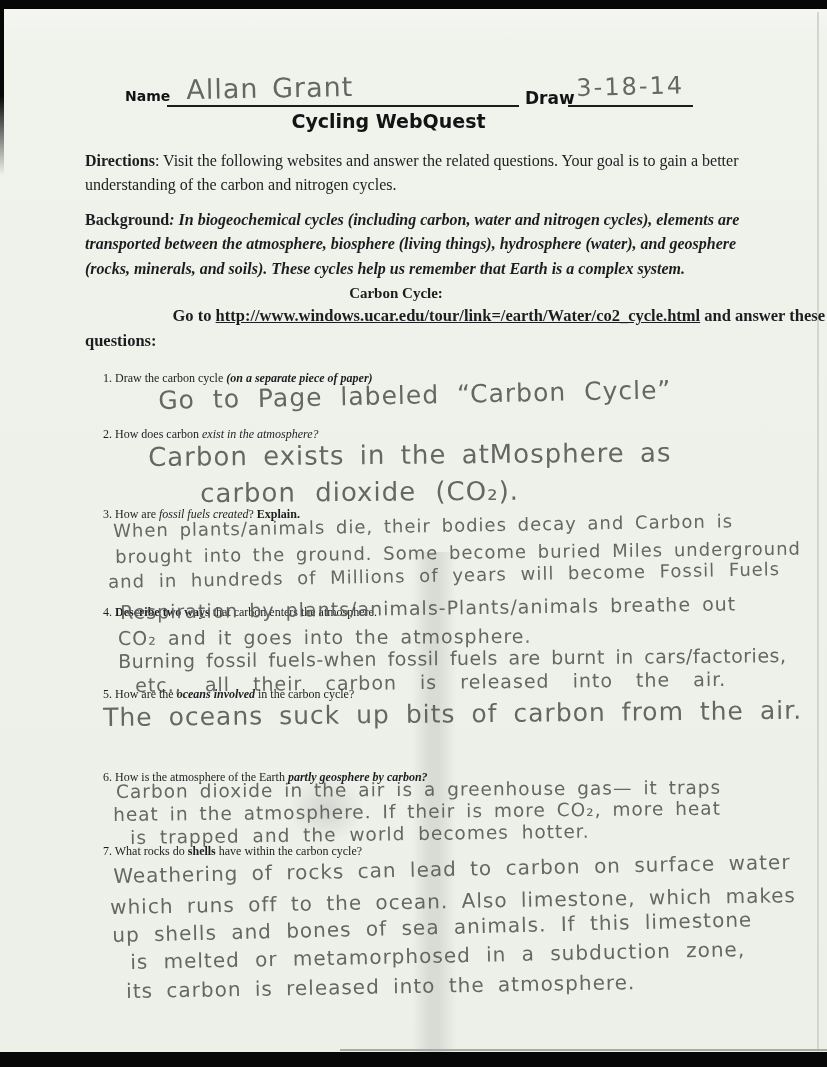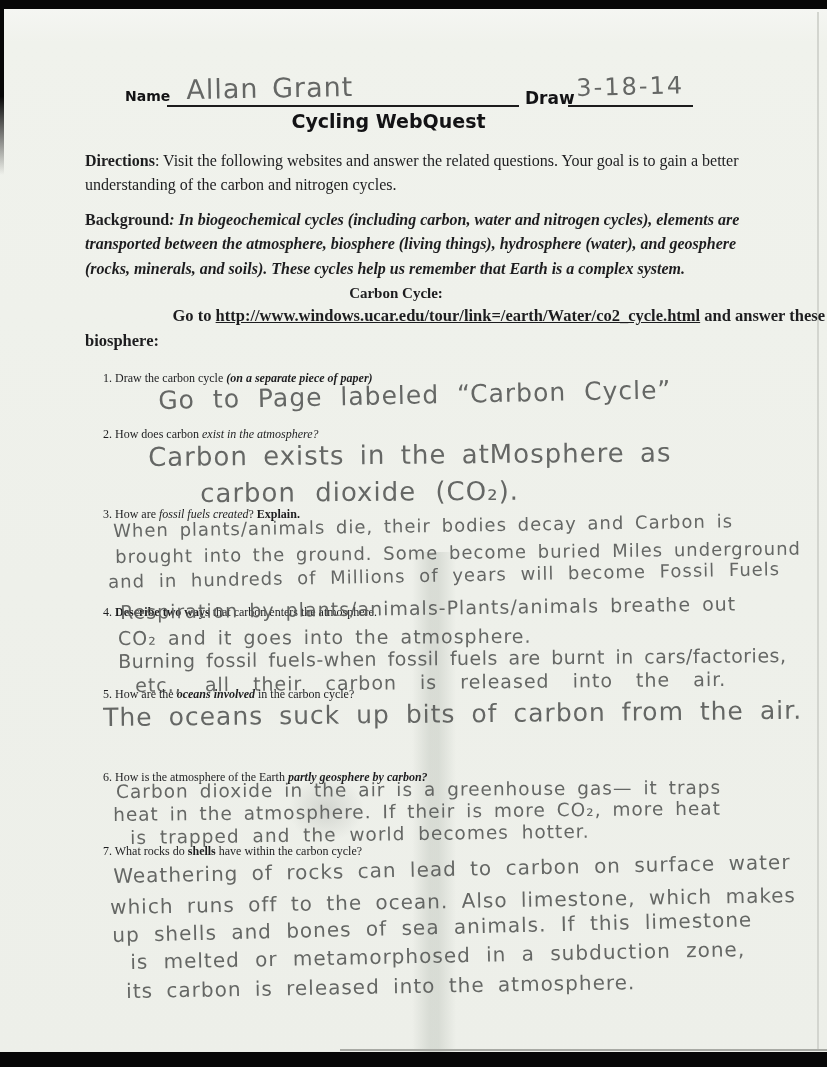--- a/index.html
+++ b/index.html
@@ -59,21 +59,21 @@
   <div class="uline" style="left:568px;top:85px;width:125px;height:20px;"></div>
 
   <div class="abs comic center" style="left:0;top:110px;width:777px;font-size:19px;">Cycling WebQuest</div>
 
   <div class="para" style="left:85px;top:149px;width:668px;font-size:16px;"><span class="bold">Directions</span><span>: Visit the following websites and answer the related questions. Your goal is to gain a better understanding of the carbon and nitrogen cycles.</span></div>
 
   <div class="para" style="left:85px;top:208px;width:692px;font-size:16px;"><span class="bold">Background</span><span class="bolditalic">: In biogeochemical cycles (including carbon, water and nitrogen cycles), elements are transported between the atmosphere, biosphere (living things), hydrosphere (water), and geosphere (rocks, minerals, and soils). These cycles help us remember that Earth is a complex system.</span></div>
 
   <div class="abs bold center" style="left:0;top:285px;width:764px;font-size:15px;margin-left:14px;">Carbon Cycle:</div>
   <div class="abs bold" style="left:85px;top:306px;width:700px;font-size:16.5px;margin-left:40px;"><span>Go to </span><span class="url">http://www.windows.ucar.edu/tour/link=/earth/Water/co2_cycle.html</span><span> and answer these</span></div>
-  <div class="abs bold" style="left:85px;top:331px;font-size:16.5px;">biosphere:</div>
+  <div class="abs bold" style="left:85px;top:331px;font-size:16.5px;">questions:</div>
 
   <div class="q" style="left:103px;top:371px;"><span>1.</span> <span>Draw the carbon cycle </span><span class="bolditalic">(on a separate piece of paper)</span></div>
   <span class="hand" style="left:158px;top:386px;font-size:25px;word-spacing:9px;transform:rotate(-1.2deg);">Go to Page labeled “Carbon Cycle”</span>
 
   <div class="q" style="left:103px;top:427px;"><span>2.</span> <span>How does carbon </span><span class="ital">exist in the atmosphere?</span></div>
   <span class="hand" style="left:148px;top:442px;font-size:26px;word-spacing:6px;transform:rotate(-0.5deg);">Carbon exists in the atMosphere as</span>
   <span class="hand" style="left:200px;top:478px;font-size:26px;word-spacing:10px;transform:rotate(-0.4deg);">carbon dioxide (CO₂).</span>
 
   <div class="q" style="left:103px;top:507px;"><span>3.</span> <span>How are </span><span class="ital">fossil fuels created</span><span>? </span> <span class="bold">Explain.</span></div>
   <span class="hand" style="left:113px;top:520px;font-size:18px;transform:rotate(-0.9deg);">When plants/animals die, their bodies decay and Carbon is</span>

